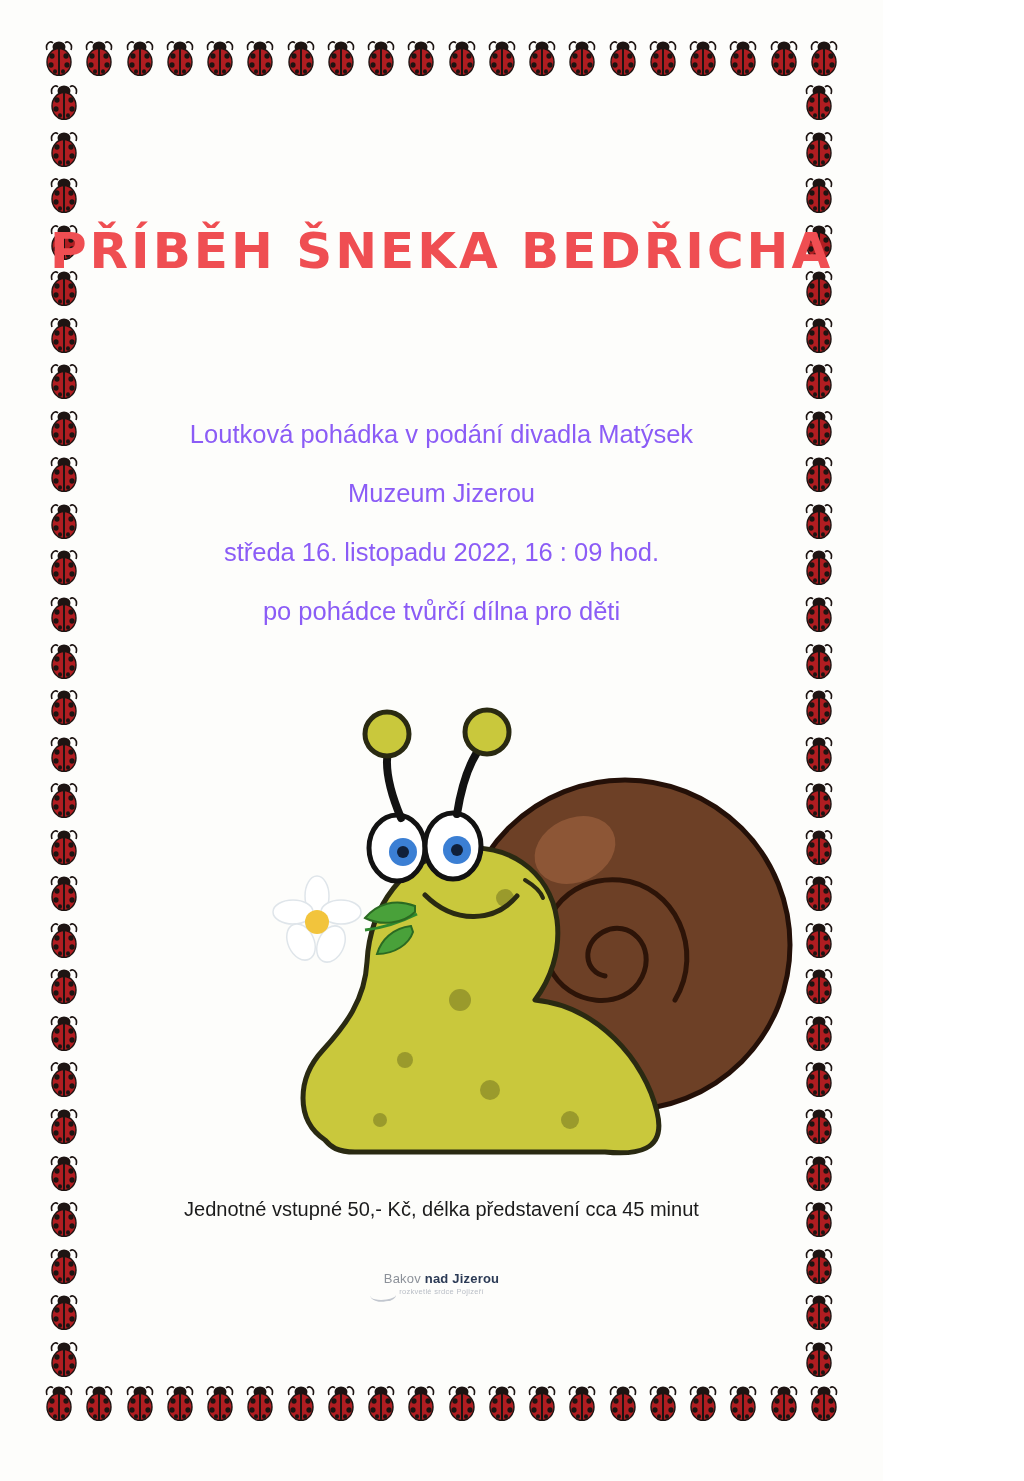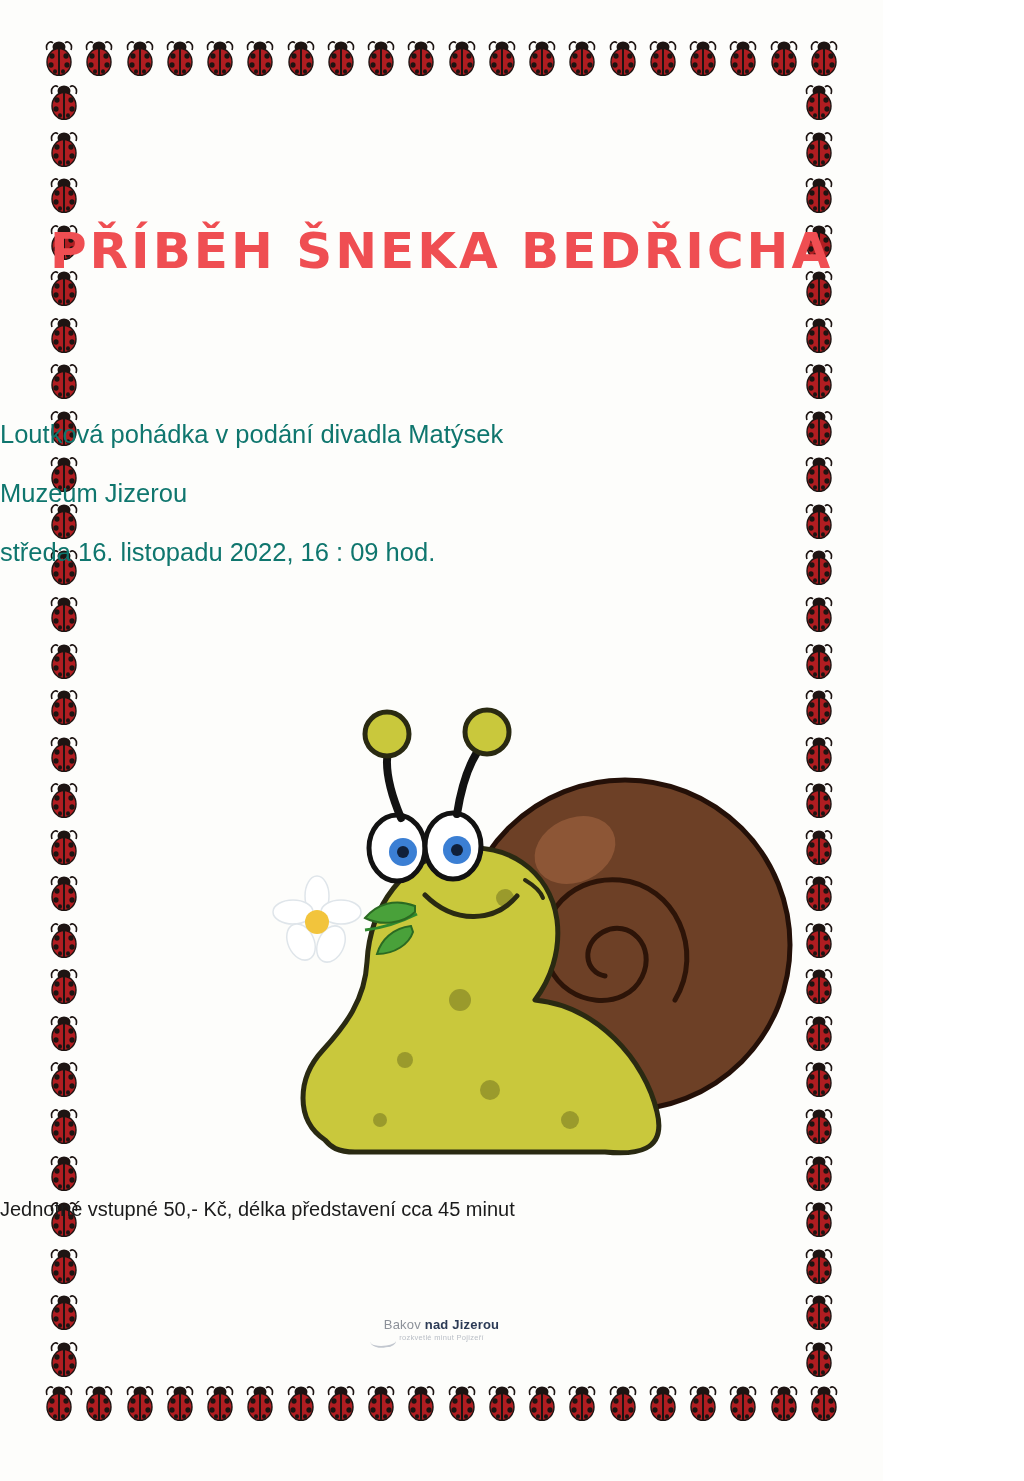--- a/index.html
+++ b/index.html
@@ -62,43 +62,43 @@
     letter-spacing: 3px;
     font-weight: bold;
     color: #ef4e52;
     font-family: "DejaVu Sans", sans-serif;
   }
   .block-lines {
     position: absolute;
     top: 405px;
     left: 0;
     right: 0;
-    color: #0f766e;
+    text-align: center;
+    color: #8b5cf6;
     font-size: 25.5px;
     line-height: 59px;
   }
   .footer-line {
     position: absolute;
     top: 1198px;
     left: 0;
     right: 0;
-    text-align: left;
+    text-align: center;
     color: #1b1b1b;
     font-size: 20px;
   }
 
   
   .logo {
     position: absolute;
     top: 1272px;
     left: 0;
     right: 0;
     text-align: center;
     line-height: 1.1;
-    margin-top: 46px;
   }
   .logo-main {
     font-size: 13px;
     color: #8c9199;
     letter-spacing: .2px;
   }
   .logo-main b { color: #2b3a55; }
   .logo-sub {
     font-size: 7.5px;
     color: #b9bec6;
@@ -1390,20 +1390,21 @@
         <ellipse cx="19" cy="31.5" rx="2" ry="2.2" fill="#1d1412"></ellipse>
       </svg>
     </div>
 
   <div class="title">PŘÍBĚH ŠNEKA BEDŘICHA</div>
 
   <div class="block-lines">
     <div>Loutková pohádka v podání divadla Matýsek</div>
     <div>Muzeum Jizerou</div>
     <div>středa 16. listopadu 2022,  16 : 09 hod.</div>
+    <div>po pohádce  tvůrčí dílna pro děti</div>
   </div>
 
   <div class="snail">
     <svg viewBox="0 0 620 480" width="620" height="480" xmlns="http://www.w3.org/2000/svg">
 
       <g>
         <circle cx="420" cy="245" r="165" fill="#6d4026" stroke="#241008" stroke-width="5"></circle>
         <ellipse cx="370" cy="150" rx="42" ry="32" fill="#8d5636" transform="rotate(-25 370 150)"></ellipse>
         <ellipse cx="330" cy="215" rx="16" ry="12" fill="#8d5636"></ellipse>
         <path d="M470 300 C500 250 470 185 415 180 C360 175 325 225 345 268 C363 307 420 312 437 277 C452 246 424 218 398 232 C376 244 379 272 400 276" fill="none" stroke="#2d1408" stroke-width="5" stroke-linecap="round"></path>
@@ -1462,16 +1463,16 @@
   </div>
 
   <div class="footer-line">Jednotné vstupné 50,- Kč,  délka představení cca 45 minut</div>
 
   <div class="logo">
     <div class="logo-swoosh"></div>
     <div class="logo-main">
       <span>Bakov </span><b>nad Jizerou</b>
     </div>
     <div class="logo-sub">rozkvetlé
-minut Pojizeří</div>
+srdce Pojizeří</div>
   </div>
 
 </div>
 
 </body></html>

